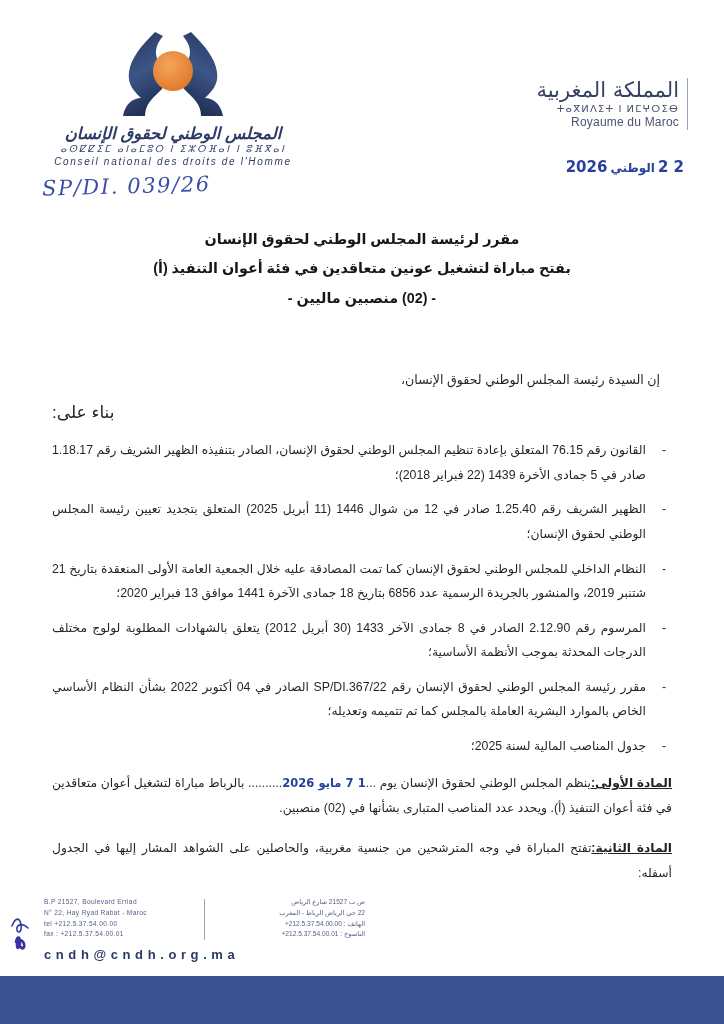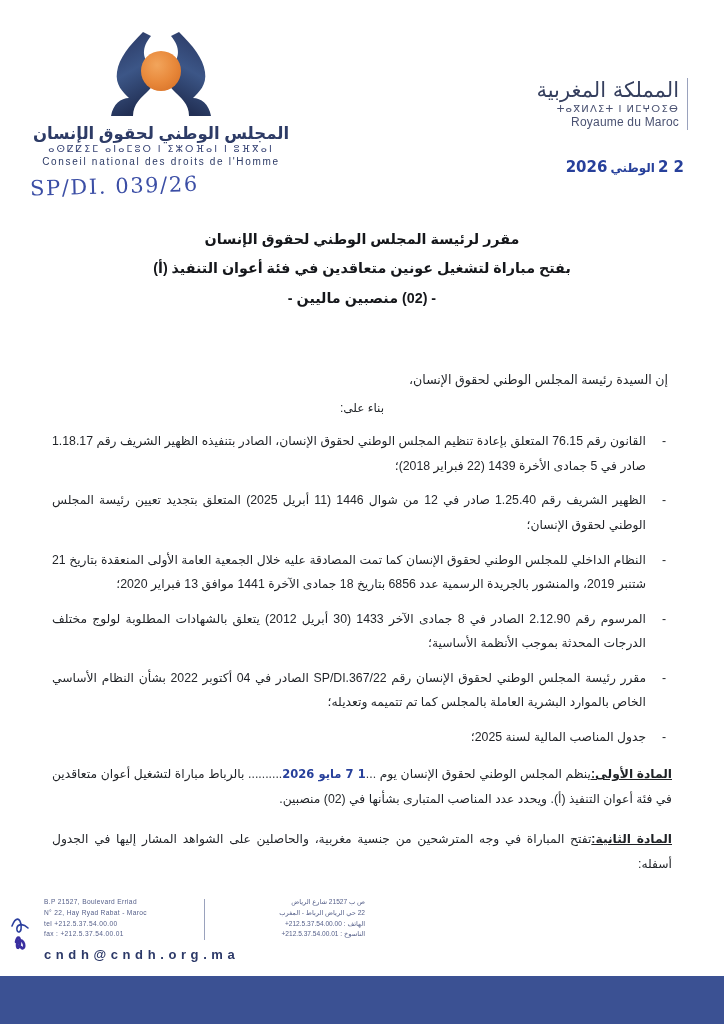--- a/index.html
+++ b/index.html
@@ -25,24 +25,25 @@
     top: 0;
     left: 0;
     width: 724px;
     height: 205px;
   }
 
   
   .logo-block {
     position: absolute;
     top: 28px;
-    left: 16px;
+    left: 28px;
     width: 290px;
     text-align: center;
     direction: ltr;
+    font-style: italic;
   }
   .logo-mark {
     width: 124px;
     height: 92px;
     margin: 0 auto 4px auto;
     position: relative;
   }
   .logo-mark svg { display: block; }
 
   .logo-ar {
@@ -146,28 +147,28 @@
   .title-line {
     font-weight: 700;
     font-size: 14.3px;
     line-height: 2.05;
     color: #15171b;
     letter-spacing: .1px;
   }
 
   .intro-line {
     text-align: right;
-    margin: 0 4px 6px 0;
+    margin: 0 12px 6px 0;
     font-size: 12.6px;
     line-height: 1.8;
   }
   .basis-line {
-    text-align: center;
+    text-align: left;
     margin: 0 0 10px 0;
-    font-size: 12px;
+    font-size: 17px;
     line-height: 1.8;
   }
 
   .basis-list {
     list-style: none;
     margin: 0 0 0 0;
     padding: 0 26px 0 0;
   }
   .basis-list li {
     position: relative;

